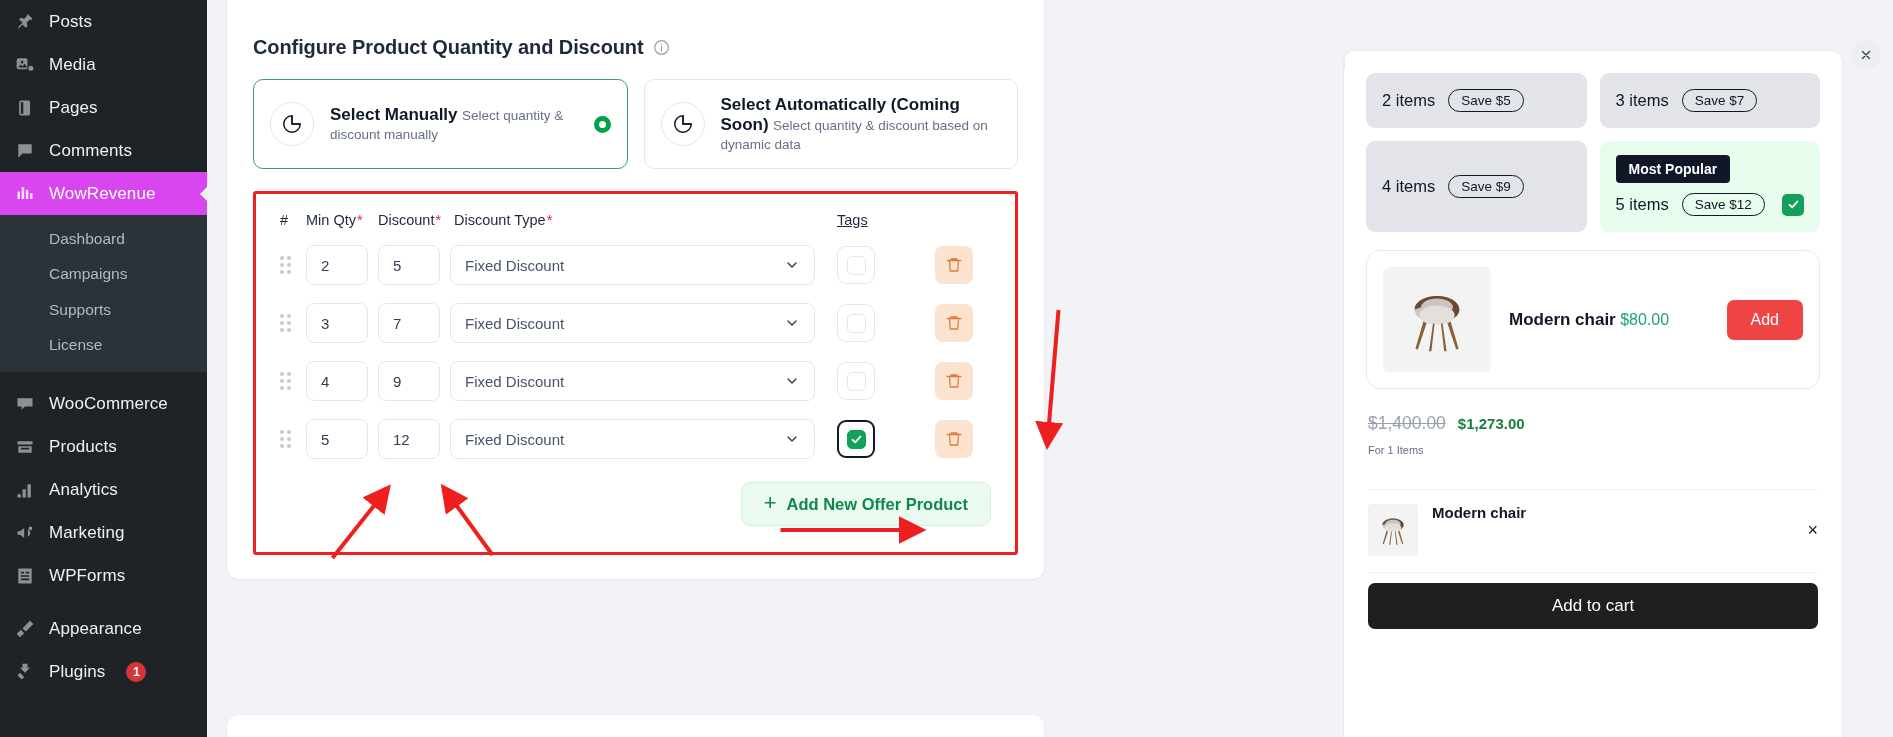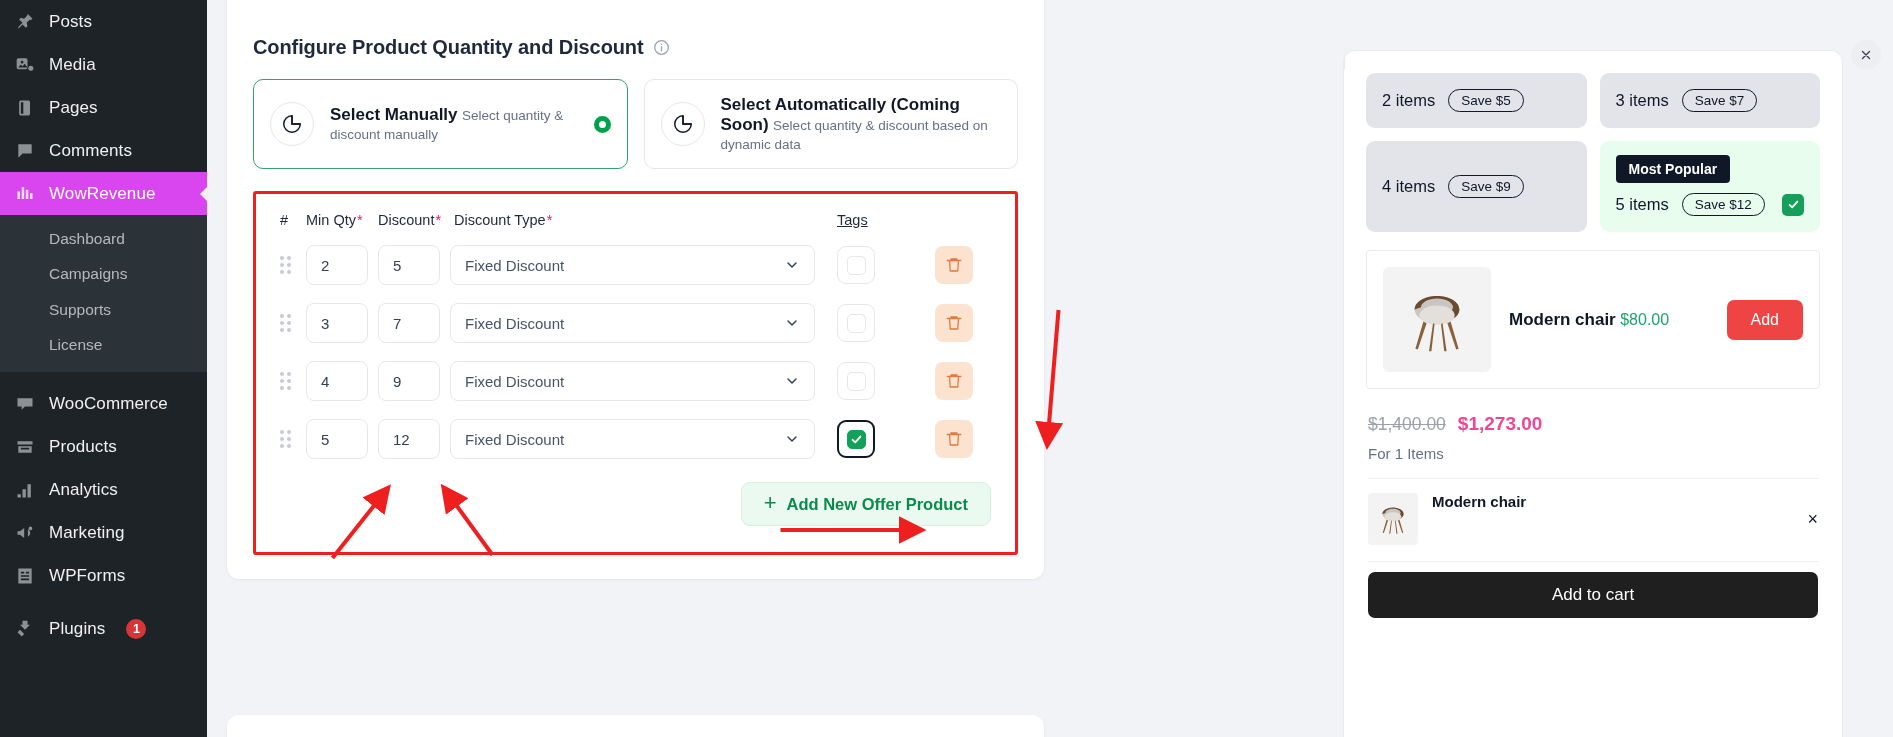--- a/index.html
+++ b/index.html
@@ -178,41 +178,41 @@
     background: #101828; color: #fff; font-size: 14px; font-weight: 600;
     padding: 6px 13px; border-radius: 4px; align-self: flex-start;
   }
   .tier-line { display: flex; align-items: center; gap: 13px; }
   .tier-check {
     margin-left: auto; width: 22px; height: 22px; border-radius: 5px; background: #12a05a;
     display: flex; align-items: center; justify-content: center;
   }
 
   .prod-card {
-    margin-top: 18px; border: 1px solid #e8eaee; border-radius: 4px;
+    margin-top: 18px; border: 1px solid #e8eaee; border-radius: 14px;
     padding: 16px; display: flex; align-items: center; gap: 18px;
   }
   .prod-thumb {
     width: 108px; height: 105px; background: #f3f3f4; border-radius: 6px;
     display: flex; align-items: center; justify-content: center; flex: 0 0 108px;
   }
   .prod-meta { flex: 1; }
   .prod-name { font-size: 17px; font-weight: 600; color: #101828; margin-bottom: 7px; }
   .prod-price { font-size: 16px; color: #1ea46b; font-weight: 500; }
   .add-sm {
     background: #ef4444; color: #fff; border: none; border-radius: 7px;
     padding: 11px 24px; font-size: 16px; font-weight: 500; cursor: pointer;
     font-family: "Liberation Sans", sans-serif;
   }
 
   .totals { padding: 24px 2px 0 2px; }
   .total-line { display: flex; align-items: baseline; gap: 12px; }
   .old-price { font-size: 17.5px; color: #9aa1ab; text-decoration: line-through; }
-  .new-price { font-size: 19px; color: #ec4899; font-weight: 600; text-align: center; }
-  .for-items { font-size: 15px; color: #667085; margin-top: 10px; padding-bottom: 16px; border-bottom: 1px solid #edeff2; }
+  .new-price { font-size: 15px; color: #15803d; font-weight: 600; text-align: center; }
+  .for-items { font-size: 11px; color: #667085; margin-top: 10px; padding-bottom: 33px; border-bottom: 1px solid #edeff2; }
 
   .cart-line { display: flex; align-items: center; gap: 14px; padding: 14px 0 16px 0; border-bottom: 1px solid #edeff2; }
   .cart-thumb { width: 50px; height: 52px; background: #f3f3f4; border-radius: 4px; display:flex;align-items:center;justify-content:center; flex:0 0 50px;}
   .cart-name { font-size: 15px; font-weight: 600; color: #101828; flex: 1; align-self:flex-start;}
   .cart-x { cursor: pointer; color: #101828; font-size: 18px; line-height: 1; }
   .cart-btn {
     width: 100%; margin-top: 10px; background: #1f1f1f; color: #fff;
     border: none; border-radius: 7px; height: 46px; font-size: 17px; font-weight: 500;
     cursor: pointer; font-family: "Liberation Sans", sans-serif;
   }
@@ -324,20 +324,28 @@
       <span class="wp-icon">
         <svg viewBox="0 0 24 24">
             <path d="M4 3h16v18H4V3zm3 4v2h4V7H7zm0 4v2h10v-2H7zm0 4v2h10v-2H7zm6-8v2h4V7h-4z"></path>
           </svg>
       </span>
       <span class="wp-label">WPForms</span>
     </div>
 
     <div class="wp-gap"></div>
 
+    <div class="wp-item">
+      <span class="wp-icon">
+        <svg viewBox="0 0 24 24">
+            <path d="M18 2l4 4-9 9-4-4 9-9zM7 13l4 4-5 5-4-4 5-5z"></path>
+          </svg>
+      </span>
+      <span class="wp-label">Appearance</span>
+    </div>
 
     <div class="wp-item">
       <span class="wp-icon">
         <svg viewBox="0 0 24 24">
             <path d="M9 2v5H6l6 6 6-6h-3V2H9zM3 16l5 5 3-3-5-5-3 3z"></path>
           </svg>
       </span>
       <span class="wp-label">Plugins</span>
       <span class="wp-badge">1</span>
     </div>

